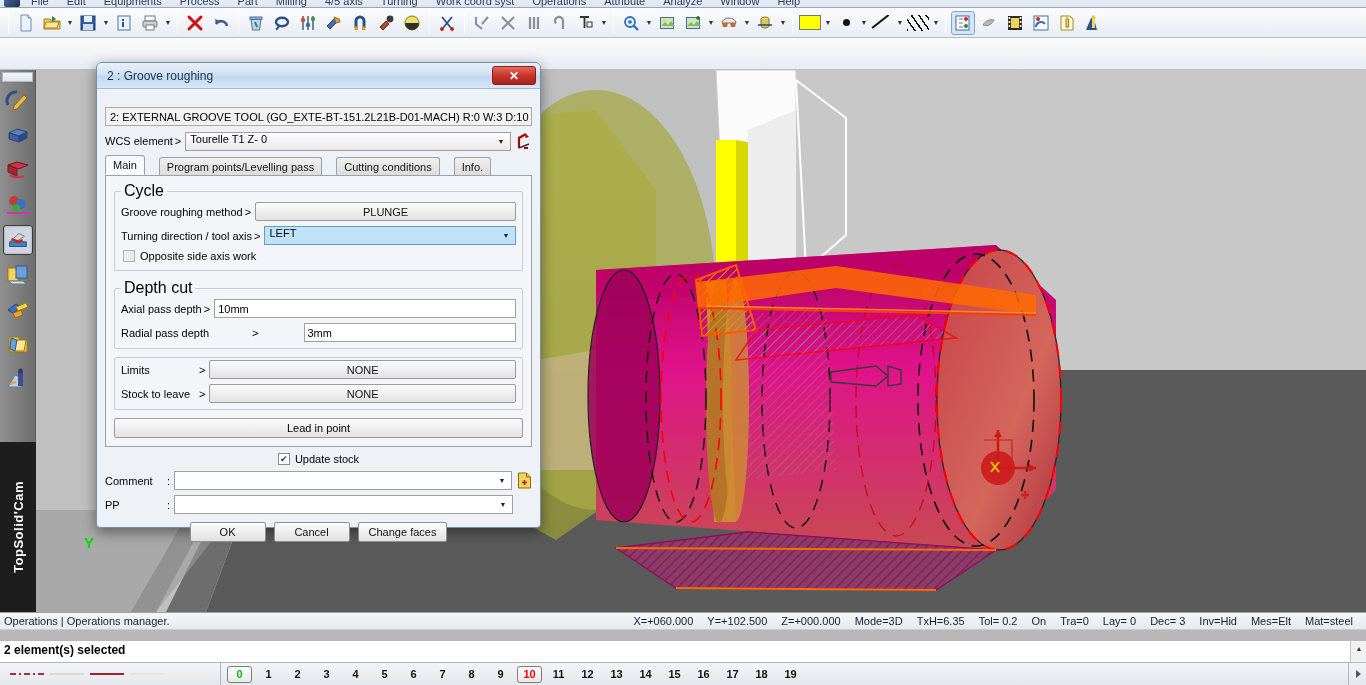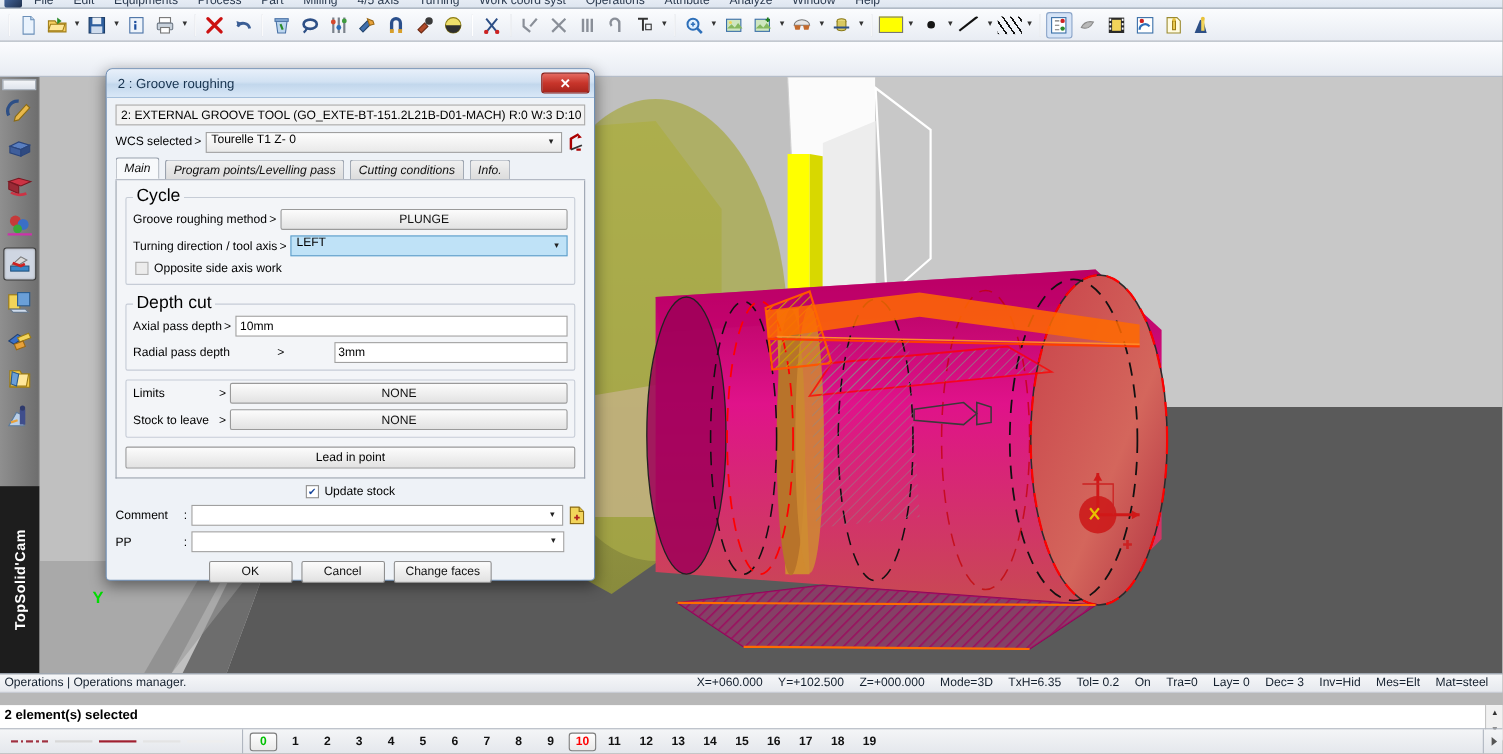--- a/index.html
+++ b/index.html
@@ -190,21 +190,21 @@
   }
   .dlg-title { font-size: 12px; color: #17334f; }
   .dlg-close {
     margin-left: auto; width: 44px; height: 19px;
     background: linear-gradient(#e46a61,#c8352b 50%,#a8241c);
     border: 1px solid #8c1d16; border-radius: 3px;
     color: #fff; font-size: 12px; font-weight: bold;
     display: flex; align-items: center; justify-content: center;
     cursor: default;
   }
-  .dlg-body { padding: 6px 8px 6px 8px; }
+  .dlg-body { padding: 18px 8px 6px 8px; }
 
   .toolline {
     height: 19px; background: #f2f2f2;
     border: 1px solid #a9a9a9;
     display: flex; align-items: center; padding: 0 4px;
     font-size: 11px; color: #000; white-space: nowrap; overflow: hidden;
     margin-bottom: 5px;
   }
 
   .row { display: flex; align-items: center; margin-bottom: 5px; }
@@ -235,23 +235,22 @@
   
   .tabstrip {
     display: flex; align-items: flex-end; height: 20px;
     border-bottom: 1px solid #9aa2ae; margin-top: 4px;
   }
   .tab {
     height: 18px; padding: 0 7px; font-size: 11px; color: #111;
     background: linear-gradient(#f0f0f0,#dcdcdc);
     border: 1px solid #9aa2ae; border-bottom: none;
     border-radius: 3px 3px 0 0;
-    display: flex; align-items: center; margin-right: 5px;
+    display: flex; align-items: center; margin-right: 14px;
     cursor: default;
-    font-style: italic;
   }
   .tab.active {
     height: 20px; background: #f7f9fb;
     border-bottom: 1px solid #f7f9fb;
     font-weight: normal;
   }
 
   .tabpanel {
     border: 1px solid #9aa2ae; border-top: none;
     background: #f3f5f8; padding: 6px 8px 8px 8px;
@@ -774,21 +773,21 @@
     <div class="dlg-titlebar">
       <div class="dlg-title">2 : Groove roughing</div>
       <div class="dlg-close">✕</div>
     </div>
 
     <div class="dlg-body">
 
       <div class="toolline">2: EXTERNAL GROOVE TOOL (GO_EXTE-BT-151.2L21B-D01-MACH)  R:0  W:3  D:10</div>
 
       <div class="row">
-        <span class="rlabel">WCS selected</span>
+        <span class="rlabel">WCS element</span>
         <span class="rgt">&gt;</span>
         <div class="combo gray">
           <span>Tourelle T1  Z-  0</span>
           <span class="carat">▼</span>
         </div>
         <div class="iconbtn-wcs">
           <svg width="17" height="18" viewBox="0 0 17 18">
               <path d="M4 16 L4 6 L11 2" stroke="#aa0000" stroke-width="2.2" fill="none"></path>
               <path d="M11 2 l-1 4 l4 -1 z" fill="#aa0000"></path>
               <path d="M4 16 L14 12" stroke="#333" stroke-width="1.6" fill="none"></path>

